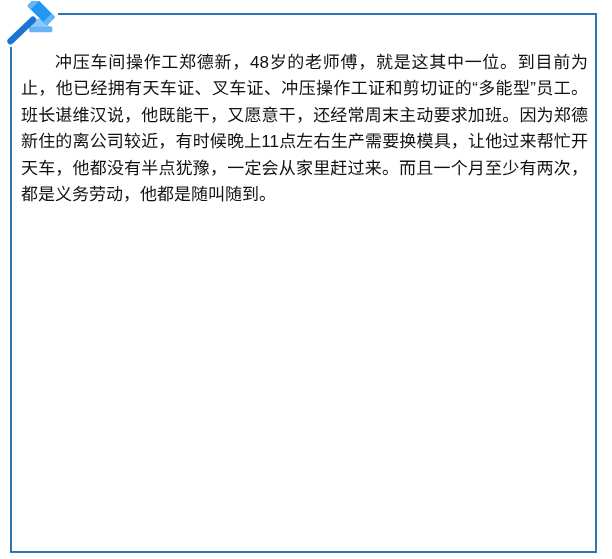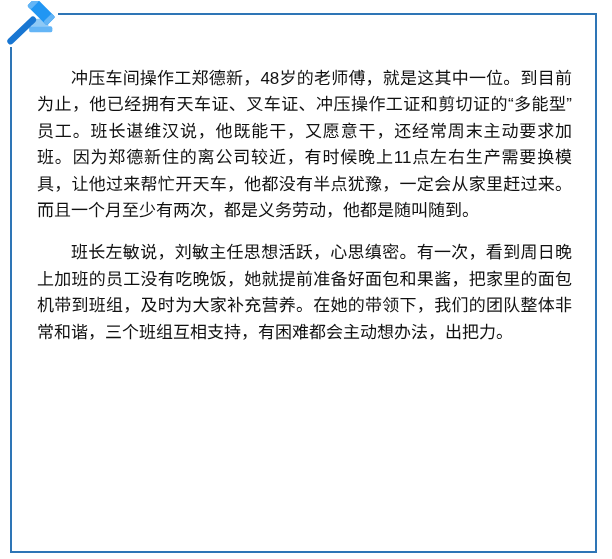--- a/index.html
+++ b/index.html
@@ -23,21 +23,21 @@
   }
   .gavel{
     position:absolute;left:5px;top:1px;z-index:3;
   }
   .content{
     position:absolute;left:21px;top:50px;width:567px;z-index:2;
     color:var(--text,#111111);
     font-size:17px;line-height:26.4px;
     text-align:justify;text-justify:inter-ideograph;
   }
-  .content p{margin:16px;padding:0;text-indent:2em;}
+  .content p{margin:0;padding:0;text-indent:2em;}
 </style>
 </head>
 <body>
 
 <div class="canvas">
 
   <div class="frame"></div>
 
   <div class="corner-patch-top"></div>
   <div class="corner-patch-left"></div>
@@ -51,16 +51,15 @@
 
     <g transform="rotate(45 39 11)">
       <rect x="24" y="4.5" width="30" height="13" rx="2" fill="var(--icon-main,#2196F3)"></rect>
       <rect x="24" y="4.5" width="5.5" height="13" rx="2" fill="var(--icon-light,#64B5F6)"></rect>
       <rect x="48.5" y="4.5" width="5.5" height="13" rx="2" fill="var(--icon-light,#64B5F6)"></rect>
     </g>
   </svg>
 
   <div class="content">
     <p>冲压车间操作工郑德新，48岁的老师傅，就是这其中一位。到目前为止，他已经拥有天车证、叉车证、冲压操作工证和剪切证的“多能型”员工。班长谌维汉说，他既能干，又愿意干，还经常周末主动要求加班。因为郑德新住的离公司较近，有时候晚上11点左右生产需要换模具，让他过来帮忙开天车，他都没有半点犹豫，一定会从家里赶过来。而且一个月至少有两次，都是义务劳动，他都是随叫随到。</p>
-    <p>班长左敏说，刘敏主任思想活跃，心思缜密。有一次，看到周日晚上加班的员工没有吃晚饭，她就提前准备好面包和果酱，把家里的面包机带到班组，及时为大家补充营养。在她的带领下，我们的团队整体非常和谐，三个班组互相支持，有困难都会主动想办法，出把力。</p>
   </div>
 
 </div>
 
 </body></html>

